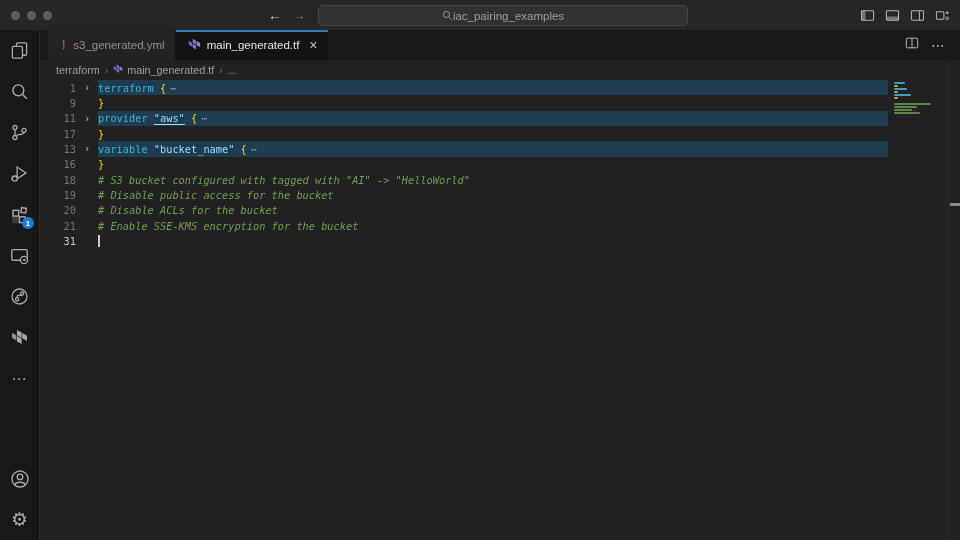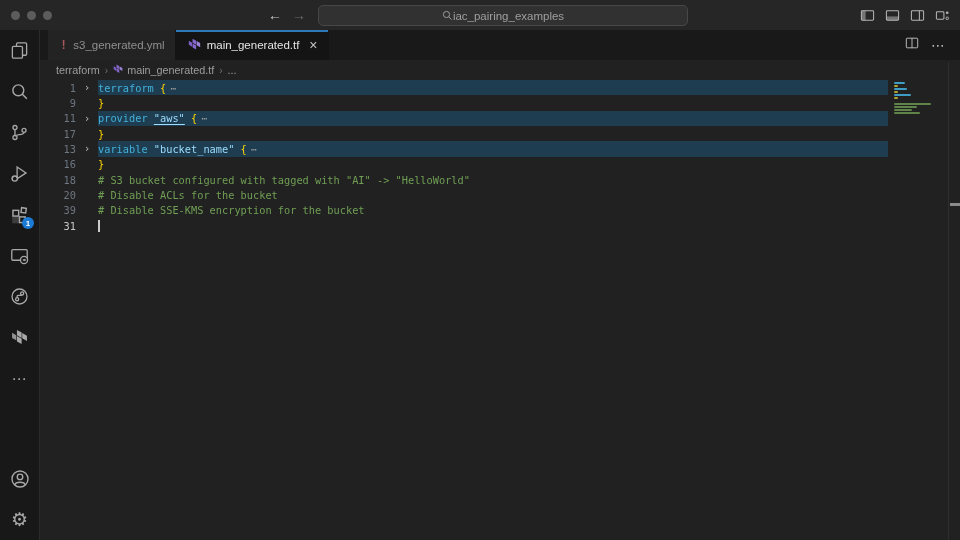--- a/index.html
+++ b/index.html
@@ -60,21 +60,21 @@
   .ln.active-ln { color:#c6c6c6; }
   .fold-col { width:22px; flex:none; text-align:center; color:#b8b8b8; font-size:11px; line-height:1; }
   .line-text { width:790px; flex:none; height:15.34px; display:flex; align-items:center; white-space:pre; }
   .code-line.hl .line-text { background:#1e3d51; }
   .tok-kw { color:#42b0d8; }
   .tok-pl { color:#d4d4d4; }
   .tok-br { color:#ffd602; }
   .tok-fd { color:#9d9d9d; margin-left:4px; letter-spacing:-1px; }
   .tok-st { color:#9cdcfe; }
   .tok-lk { color:#9cdcfe; text-decoration:underline; text-underline-offset:2px; }
-  .tok-cm { color:#6f9e54; }
+  .tok-cm { color:#6f9e54;font-style:italic; }
   .cursor { display:inline-block; width:1.5px; height:12px; background:#cccccc; }
 
   .minimap { position:absolute; left:853px; top:50px; width:54px; height:460px; background:#212121; }
   .mm-bar { position:absolute; height:1.6px; border-radius:1px; }
   .mm-kw { background:#3f9cc4; }
   .mm-cm { background:#5e8449; }
   .mm-br { background:#b0a32f; }
 
   .overview-ruler { position:absolute; left:908px; top:32px; width:12px; height:478px; border-left:1px solid #2e2e2e; }
   .or-cursor-marker { position:absolute; left:1px; top:141px; width:10px; height:3px; background:#8a8a8a; }
@@ -295,28 +295,33 @@
           <span class="ln">16</span>
           <span class="fold-col"></span>
           <span class="line-text"><span class="tok-br">}</span></span>
         </div>
         <div class="code-line">
           <span class="ln">18</span>
           <span class="fold-col"></span>
           <span class="line-text"><span class="tok-cm"># S3 bucket configured with tagged with "AI" -&gt; "HelloWorld"</span></span>
         </div>
         <div class="code-line">
+          <span class="ln">19</span>
+          <span class="fold-col"></span>
+          <span class="line-text"><span class="tok-cm"># Disable public access for the bucket</span></span>
+        </div>
+        <div class="code-line">
           <span class="ln">20</span>
           <span class="fold-col"></span>
           <span class="line-text"><span class="tok-cm"># Disable ACLs for the bucket</span></span>
         </div>
         <div class="code-line">
-          <span class="ln">39</span>
-          <span class="fold-col"></span>
-          <span class="line-text"><span class="tok-cm"># Disable SSE-KMS encryption for the bucket</span></span>
+          <span class="ln">21</span>
+          <span class="fold-col"></span>
+          <span class="line-text"><span class="tok-cm"># Enable SSE-KMS encryption for the bucket</span></span>
         </div>
         <div class="code-line">
           <span class="ln active-ln">31</span>
           <span class="fold-col"></span>
           <span class="line-text"><span class="cursor"></span></span>
         </div>
       </div>
 
     <div class="minimap">
         <div class="mm-bar mm-kw" style="top: 2px; left: 1px; width: 11px;"></div>

